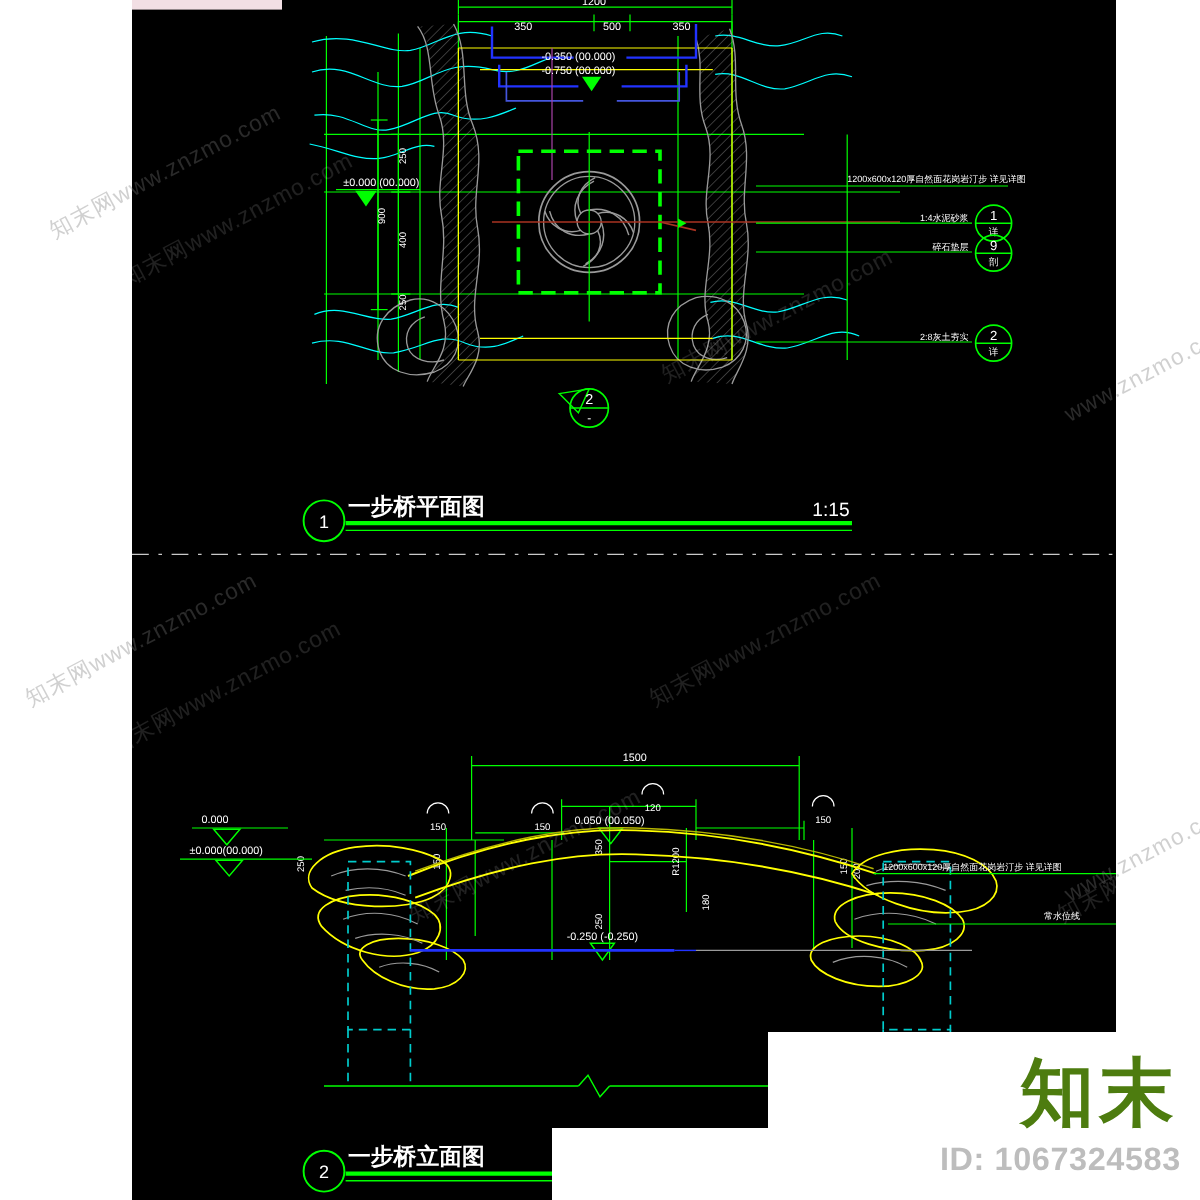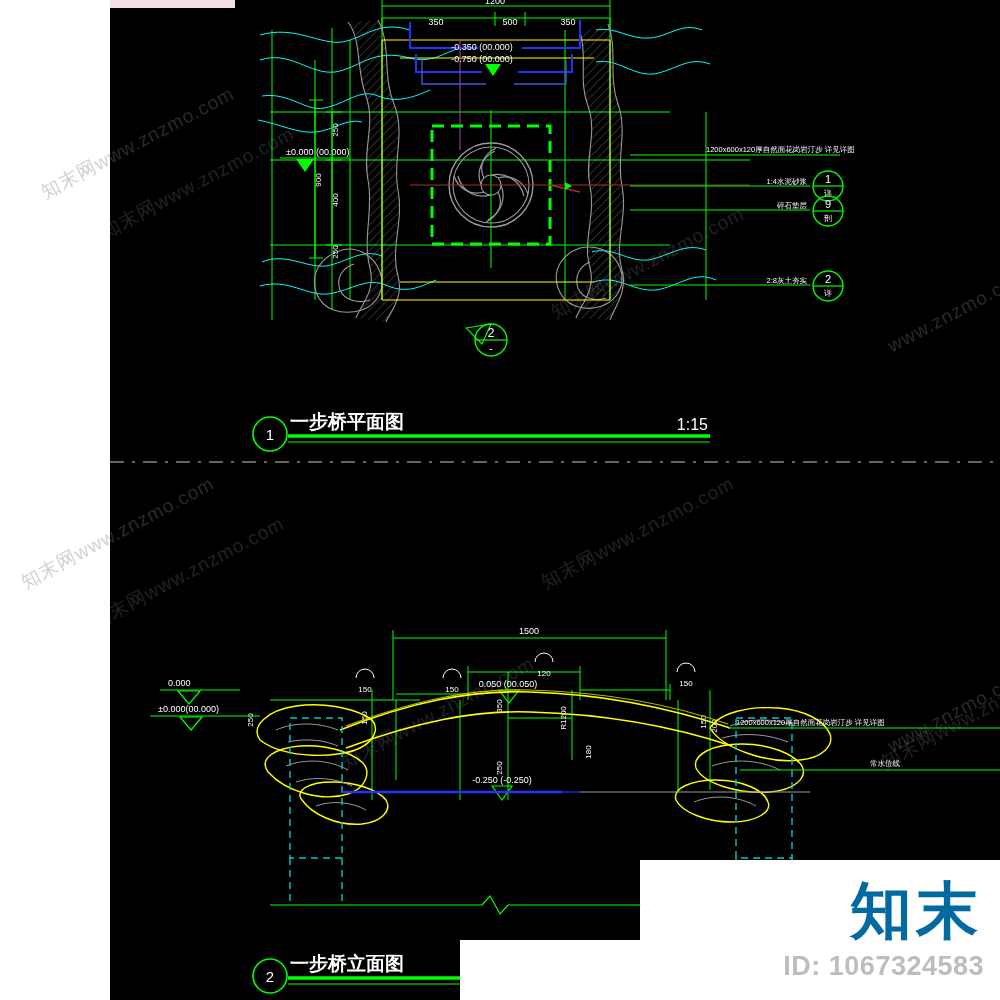--- a/index.html
+++ b/index.html
@@ -1,35 +1,35 @@
 <!DOCTYPE html>
 <html><head>
 <meta charset="utf-8">
 <style>
   html,body{margin:0;padding:0;background:#ffffff;}
   body{width:1000px;height:1000px;font-family:"Liberation Sans",sans-serif;overflow:hidden;}
   #page{position:relative;width:1000px;height:1000px;background:#ffffff;}
 
   
-  #cad{position:absolute;left:110px;top:0px;width:890px;height:1000px;background:#000000;overflow:hidden;}
+  #cad{position:absolute;left:110px;top:0px;width:820px;height:1000px;background:#000000;overflow:hidden;}
   .strip-left{position:absolute;left:0;top:0;width:110px;height:1000px;background:#ffffff;}
   .strip-topbar{position:absolute;left:110px;top:0px;width:125px;height:8px;background:#f2dfe4;}
   .white-corner{position:absolute;right:0;bottom:0;width:540px;height:60px;background:#ffffff;}
   .white-corner2{position:absolute;right:0;bottom:60px;width:360px;height:80px;background:#ffffff;}
 
   svg{position:absolute;left:0;top:0;overflow:visible;}
   text{font-family:"Liberation Sans",sans-serif;}
 
   
   .wm{position:absolute;color:rgba(255,255,255,.13);font-size:19px;letter-spacing:1px;
       transform:rotate(-28deg);white-space:nowrap;pointer-events:none;font-family:"Liberation Sans",sans-serif;}
   .wm.dark{color:rgba(120,120,120,.35);}
 
   .logo-wrap{position:absolute;right:18px;bottom:58px;display:flex;align-items:center;}
-  .logo-zm{font-size:62px;font-weight:bold;color:#0369a1;letter-spacing:4px;
+  .logo-zm{font-size:62px;font-weight:bold;color:#4d7c0f;letter-spacing:4px;
            font-family:"DejaVu Sans",sans-serif;line-height:1;}
   .idtext{position:absolute;right:16px;bottom:18px;font-size:27px;font-weight:bold;color:#bdbdbd;
           font-family:"Liberation Sans",sans-serif;letter-spacing:.5px;}
 </style>
 </head>
 <body>
 
 <div id="page">
 
   <div id="cad">

